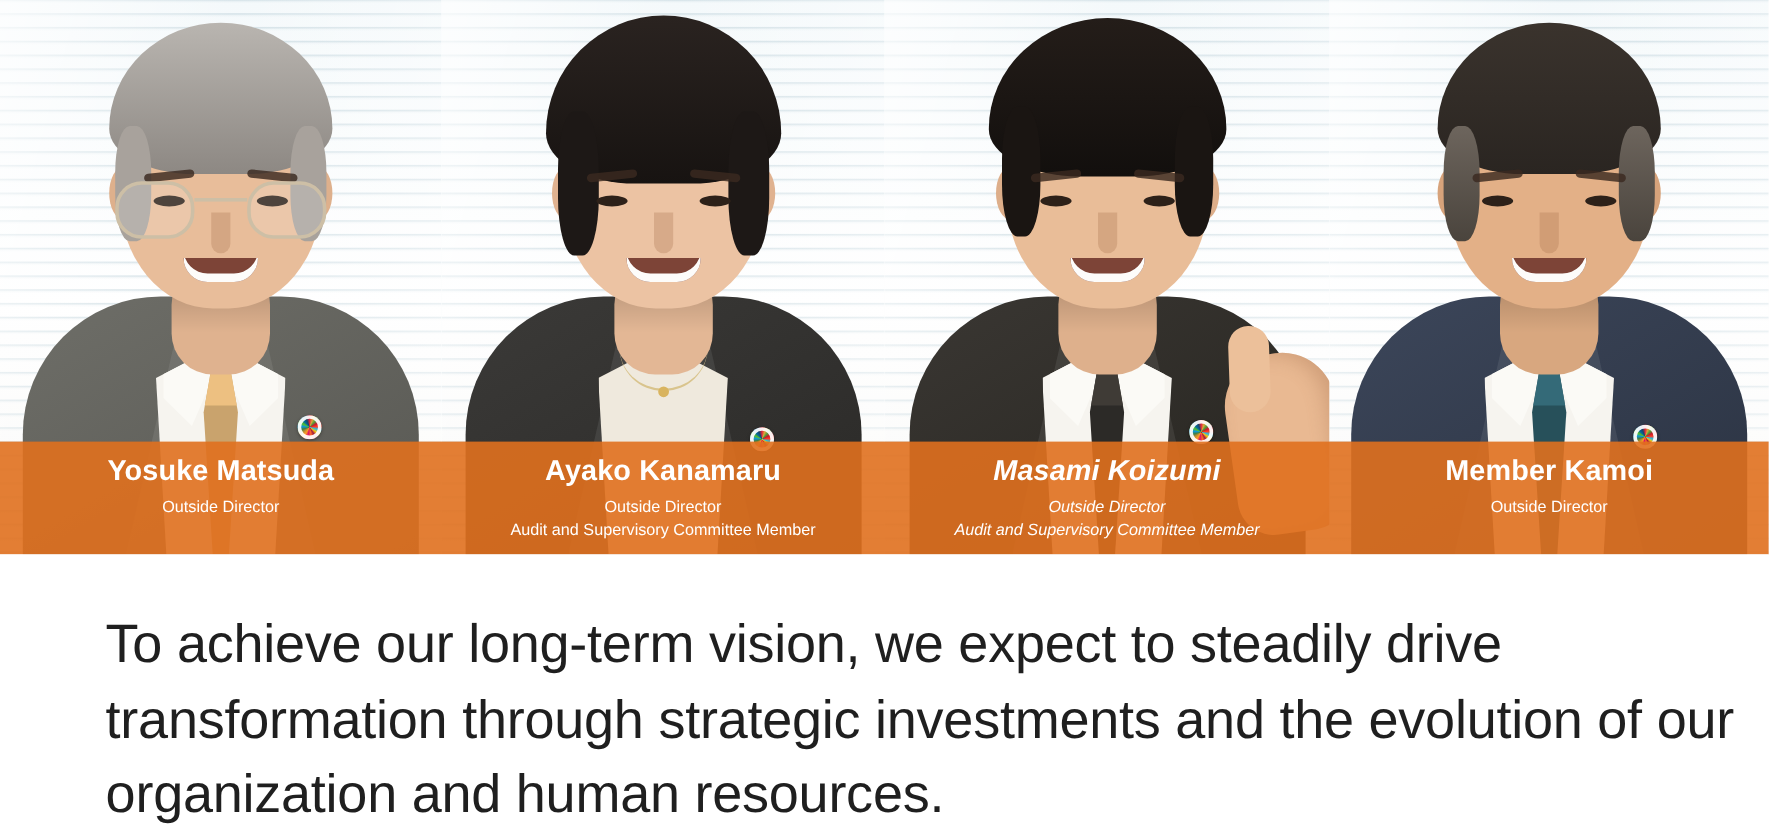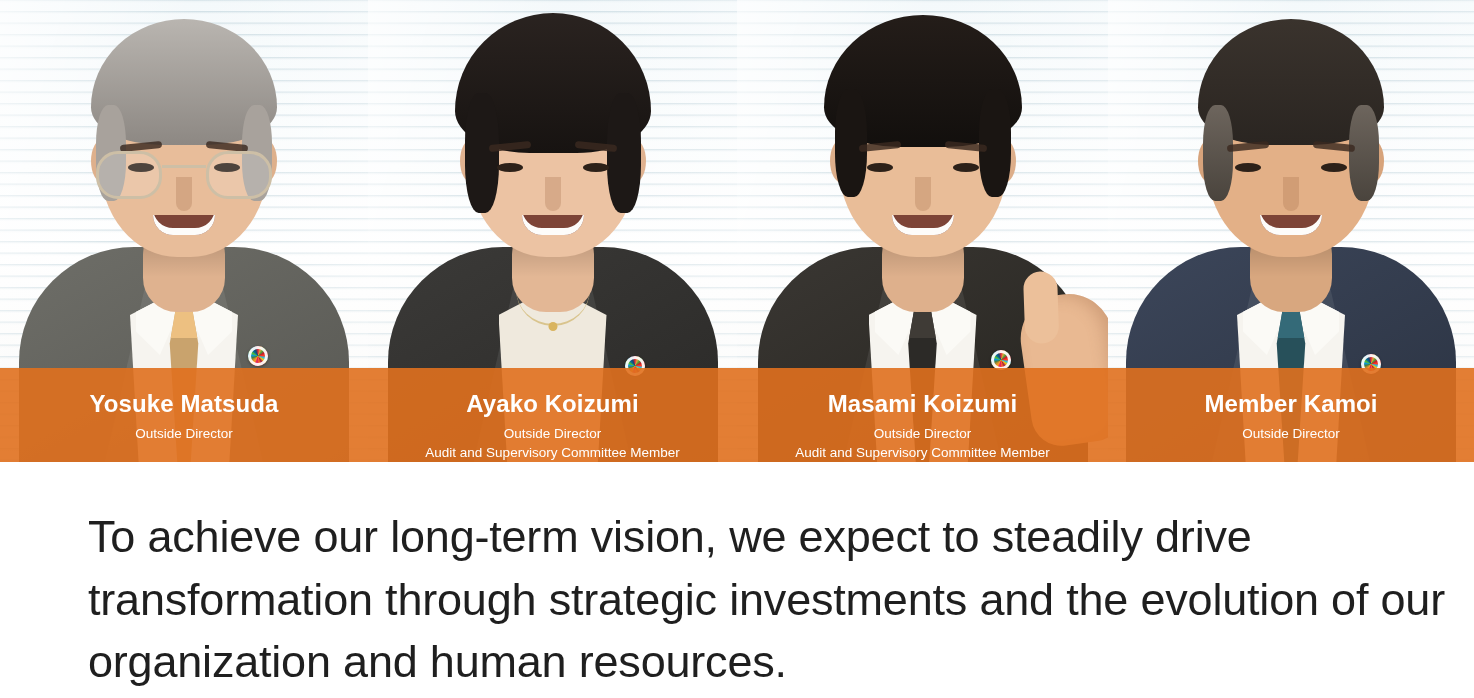--- a/index.html
+++ b/index.html
@@ -196,27 +196,27 @@
     position:absolute; left:0; top:368px;
     width:1474px; height:94px;
     display:flex;
     background:rgba(224,112,30,0.90);
     backdrop-filter:none;
     pointer-events:none;
   }
   .caption-cell{
     position:relative; height:94px;
     display:flex; flex-direction:column; align-items:center;
-    padding-top:22px;
+    padding-top:11px;
     color:#ffffff; text-align:center;
     pointer-events:auto;
   }
   .caption-cell:nth-child(1){ width:368px; }
   .caption-cell:nth-child(2){ width:369px; }
-  .caption-cell:nth-child(3){ width:371px; }
+  .caption-cell:nth-child(3){ width:371px;font-style:italic; }
   .caption-cell:nth-child(4){ width:366px; }
 
   .person-name{
     font-size:24px; font-weight:700; line-height:1.18;
     letter-spacing:.1px; white-space:nowrap;
   }
   .person-role{
     font-size:13.5px; font-weight:400; line-height:1.42;
     margin-top:6px; white-space:nowrap;
   }
@@ -385,21 +385,21 @@
 
   <div class="caption-bar">
 
     <div class="caption-cell">
       <div class="person-name">Yosuke Matsuda</div>
       <div class="person-role">Outside Director</div>
       <div class="person-role2"></div>
     </div>
 
     <div class="caption-cell">
-      <div class="person-name">Ayako Koizumi</div>
+      <div class="person-name">Ayako Kanamaru</div>
       <div class="person-role">Outside Director</div>
       <div class="person-role2">Audit and Supervisory Committee Member</div>
     </div>
 
     <div class="caption-cell">
       <div class="person-name">Masami Koizumi</div>
       <div class="person-role">Outside Director</div>
       <div class="person-role2">Audit and Supervisory Committee Member</div>
     </div>
 

